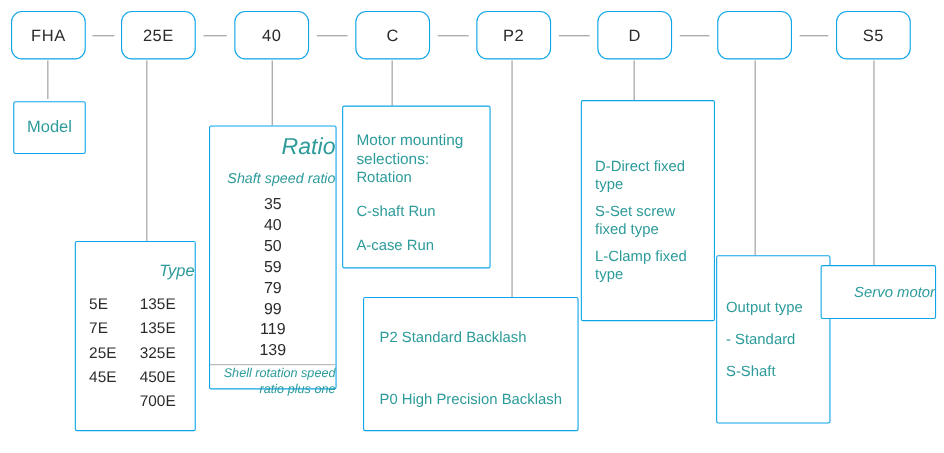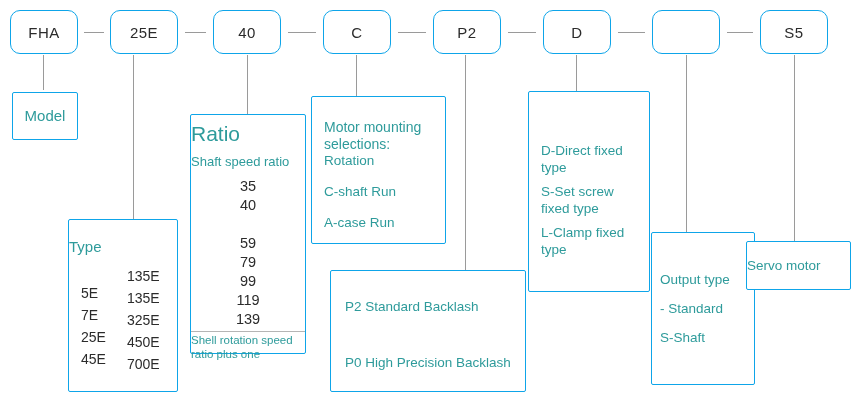--- a/index.html
+++ b/index.html
@@ -56,22 +56,23 @@
   .lbl {
     position: absolute;
     font-size: 13.5px;
     line-height: 17px;
     white-space: pre-line;
   }
   .title-lg {
     font-size: 21px;
   }
   .center-txt {
-    text-align: left;
+    text-align: right;
     width: 100%;
+    font-style: italic;
   }
   .ratio-num {
     position: absolute;
     font-size: 14.5px;
     line-height: 19px;
     color: #2b2b2b;
     text-align: center;
     width: 100%;
   }
   .divider {
@@ -133,21 +134,21 @@
   <div class="v-conn" style="left:686px; top:55px;  height:177px;"></div>
   <div class="v-conn" style="left:794px; top:55px;  height:186px;"></div>
 
   <div class="box detail-box" style="left:12px; top:92px; width:66px; height:48px;">
     <div class="lbl teal" style="left:0; top:14px; width:100%; text-align:center; font-size:15px;">Model</div>
   </div>
 
   <div class="box detail-box" style="left:68px; top:219px; width:110px; height:173px;">
     <div class="lbl teal center-txt" style="left:0; top:18px; font-size:15px;">Type</div>
 
-    <div class="type-col" style="left:12px; top:45px;margin-top:17px;">
+    <div class="type-col" style="left:12px; top:45px;">
       <div>5E</div>
       <div>7E</div>
       <div>25E</div>
       <div>45E</div>
     </div>
 
     <div class="type-col" style="left:58px; top:45px;">
       <div>135E</div>
       <div>135E</div>
       <div>325E</div>
@@ -155,20 +156,21 @@
       <div>700E</div>
     </div>
   </div>
 
   <div class="box detail-box" style="left:190px; top:114px; width:116px; height:240px;">
     <div class="lbl teal center-txt title-lg" style="left:0; top:10px;">Ratio</div>
     <div class="lbl teal center-txt" style="left:0; top:38px; font-size:13px;">Shaft speed ratio</div>
 
     <div class="ratio-num" style="top:62px;">35</div>
     <div class="ratio-num" style="top:81px;">40</div>
+    <div class="ratio-num" style="top:100px;">50</div>
     <div class="ratio-num" style="top:119px;">59</div>
     <div class="ratio-num" style="top:138px;">79</div>
     <div class="ratio-num" style="top:157px;">99</div>
     <div class="ratio-num" style="top:176px;">119</div>
     <div class="ratio-num" style="top:195px;">139</div>
 
     <div class="divider" style="left:0; top:216px; width:114px;"></div>
     <div class="lbl teal center-txt" style="left:0; top:218px; font-size:11.5px; line-height:14px;">Shell rotation speed
 ratio plus one</div>
   </div>

